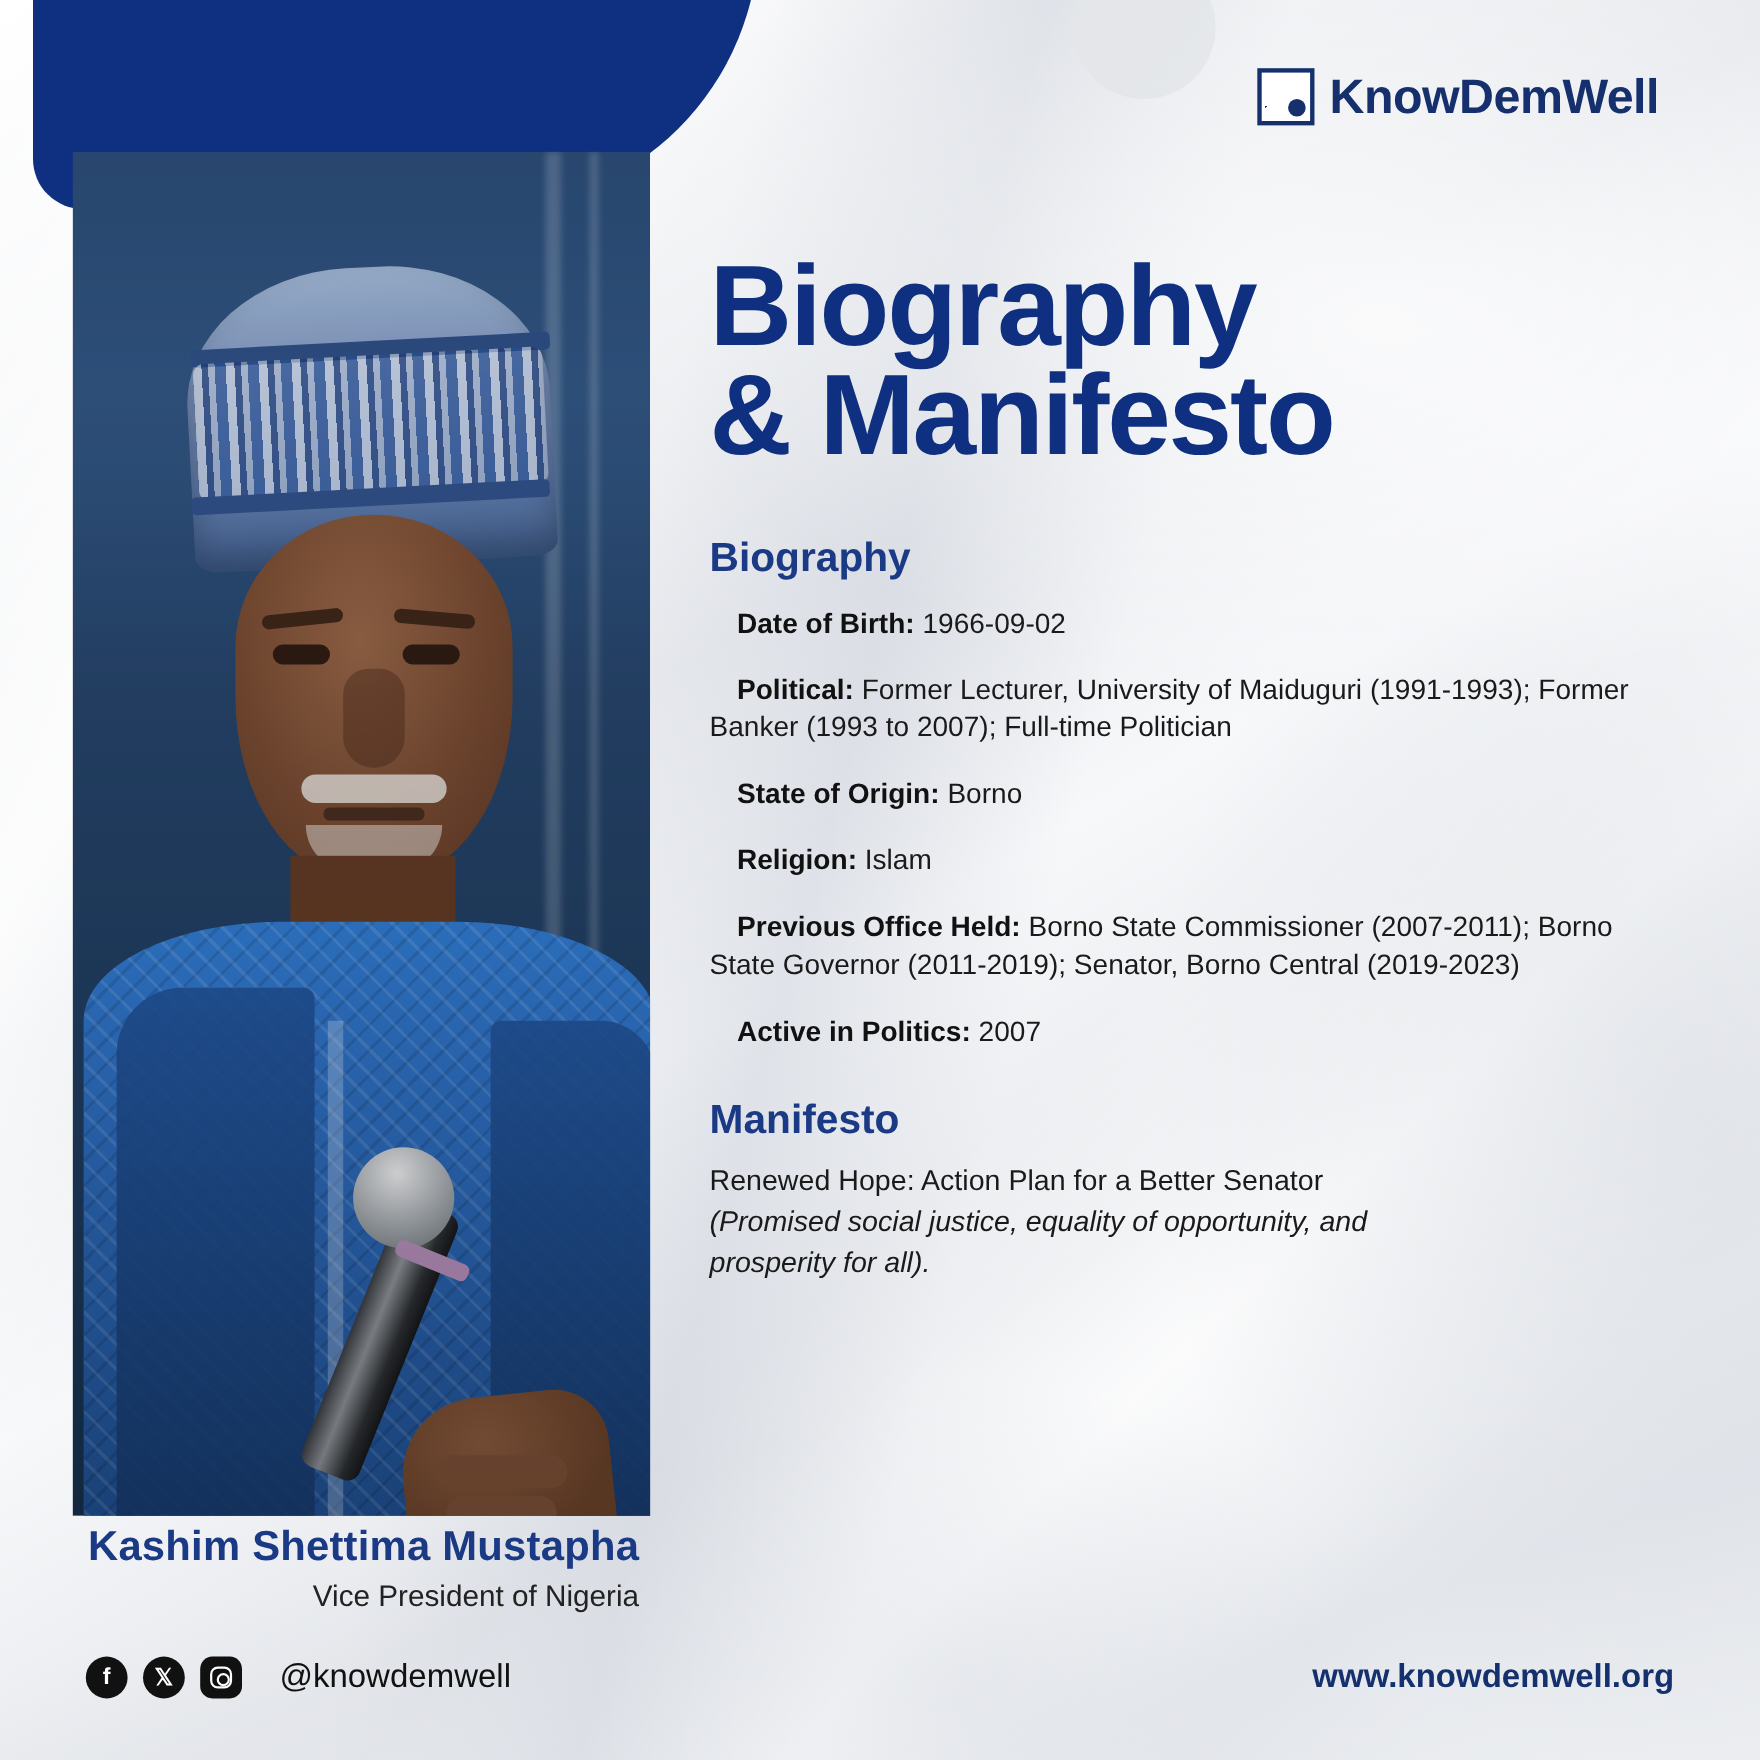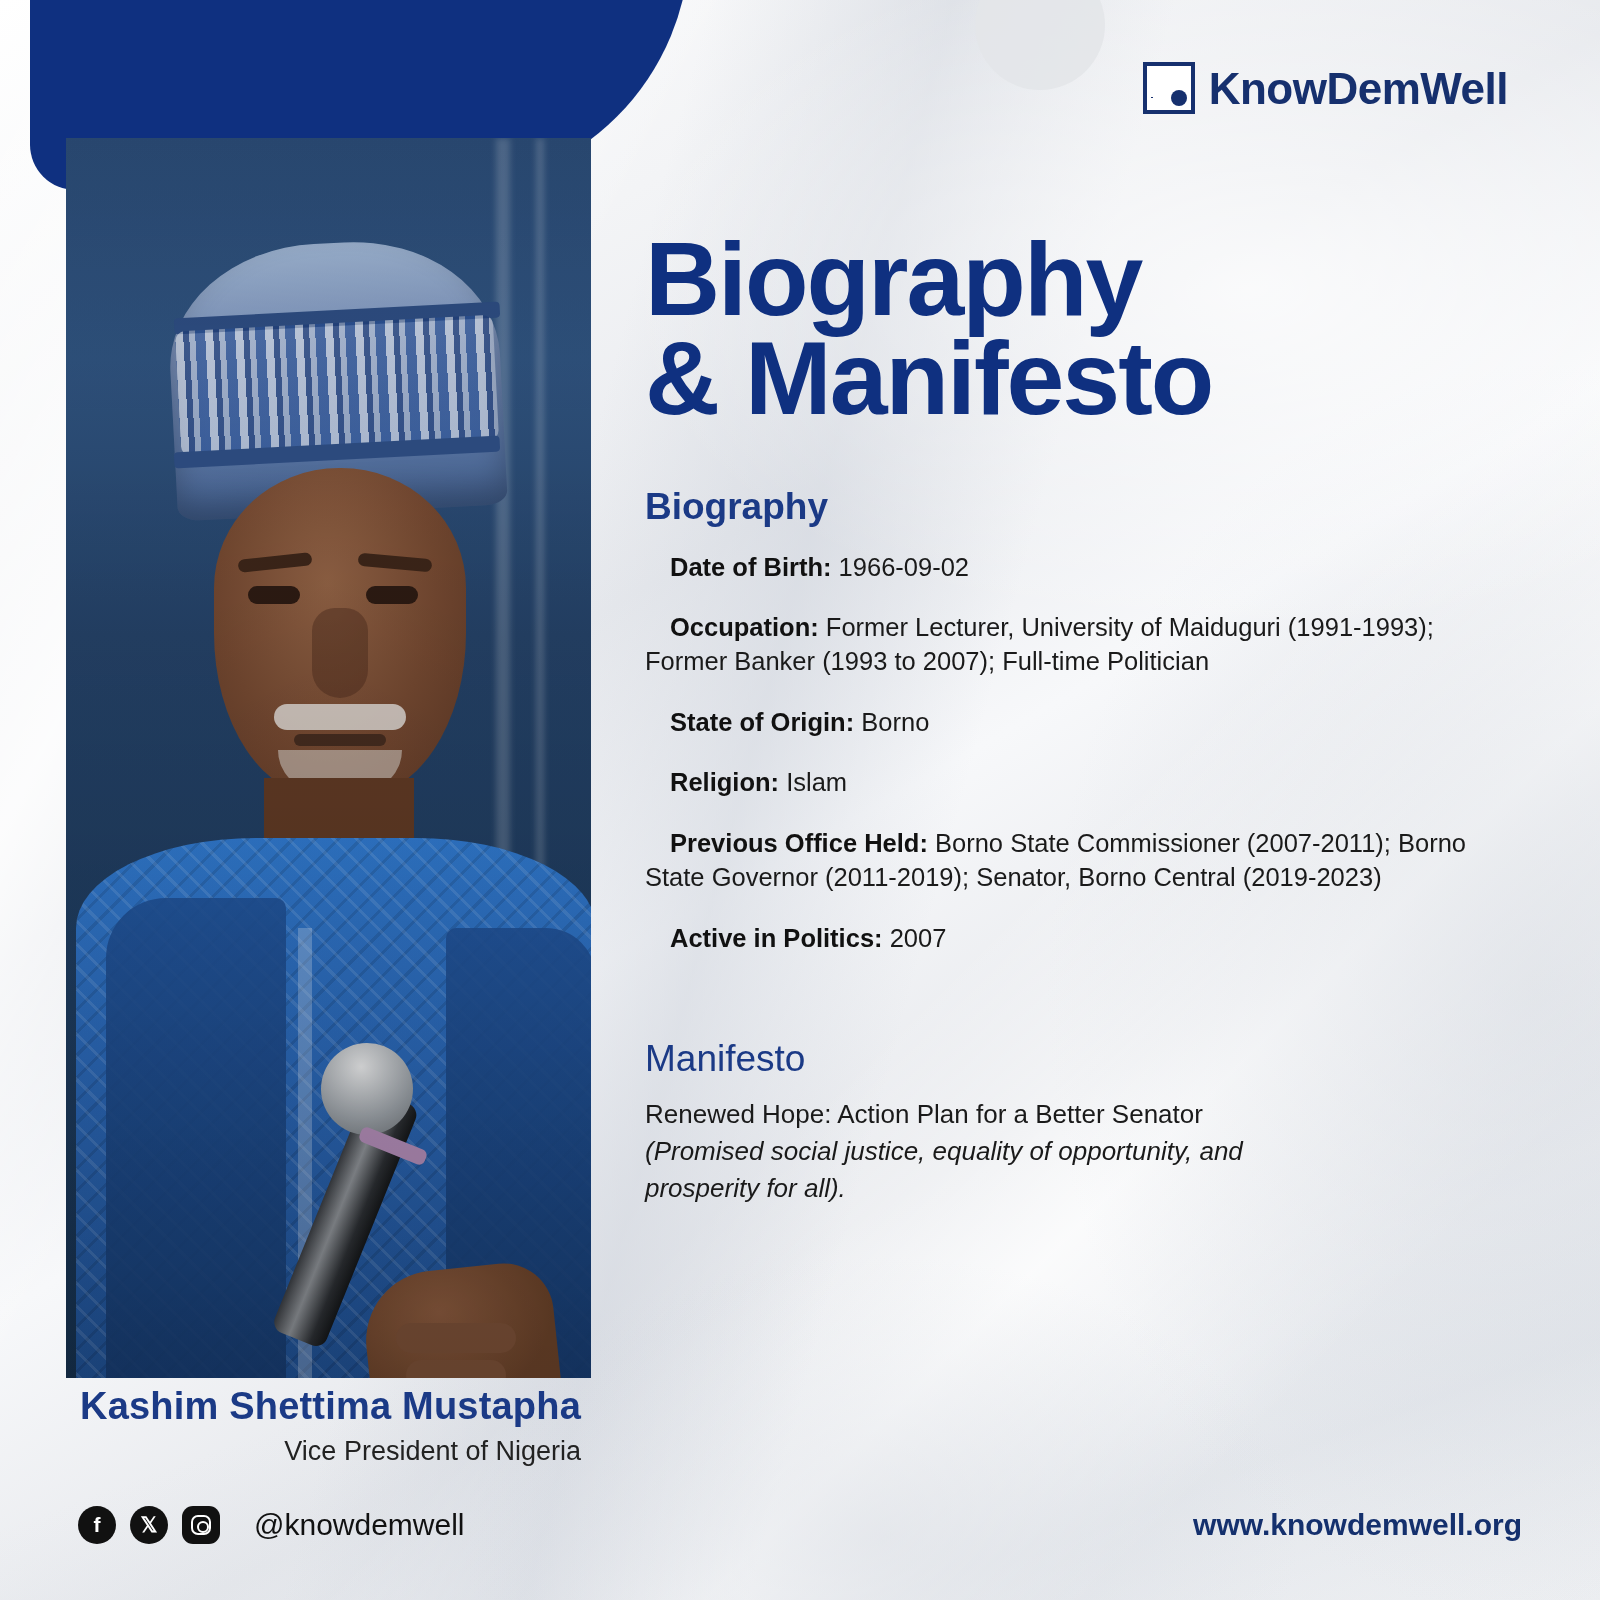--- a/index.html
+++ b/index.html
@@ -214,21 +214,21 @@
   }
   .title .line2 { display: block; }
   .section-head {
     color: #1b3a86; font-weight: bold; font-size: 37px; margin-top: 58px; margin-bottom: 22px;
   }
   .bio-item {
     font-size: 25.5px; line-height: 1.35; color: #1a1a1a; margin-bottom: 26px; max-width: 845px;
   }
   .bio-item b { color: #111; font-weight: bold; margin-left: 25px; }
   .manifesto-head {
-    color: #1b3a86; font-weight: normal; font-size: 37px; margin-top: 83px; margin-bottom: 16px;
+    color: #1b3a86; font-weight: bold; font-size: 37px; margin-top: 42px; margin-bottom: 16px;
   }
   .manifesto-body { font-size: 26px; line-height: 1.42; color: #1a1a1a; max-width: 700px; }
   .manifesto-body em { font-style: italic; display: block; }
 
   
   .name-block { position: absolute; left: 80px; top: 1385px; text-align: right; }
   .person-name {
     font-size: 38px; font-weight: bold; color: #1b3a86; letter-spacing: .2px;
   }
   .person-role { font-size: 27px; color: #222; margin-top: 8px; }
@@ -310,21 +310,21 @@
       <span class="line2">&amp; Manifesto</span>
     </div>
 
     <div class="section-head">Biography</div>
 
     <div class="bio-item">
       <b>Date of Birth:</b>
       <span>1966-09-02</span>
     </div>
     <div class="bio-item">
-      <b>Occupation:</b>
+      <b>Political:</b>
       <span>Former Lecturer, University of Maiduguri (1991-1993); Former Banker (1993 to 2007); Full-time Politician</span>
     </div>
     <div class="bio-item">
       <b>State of Origin:</b>
       <span>Borno</span>
     </div>
     <div class="bio-item">
       <b>Religion:</b>
       <span>Islam</span>
     </div>

